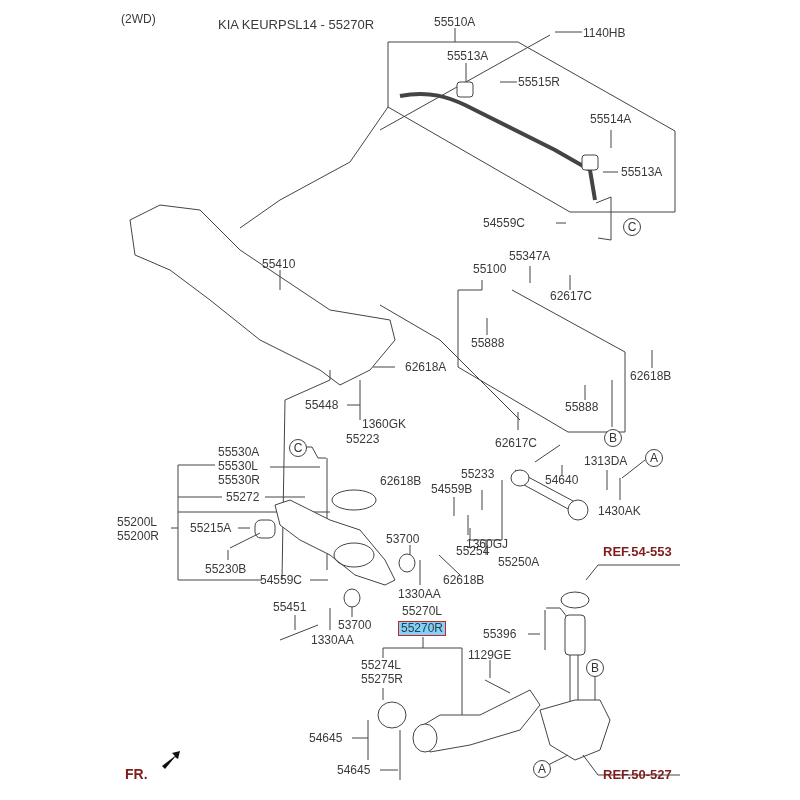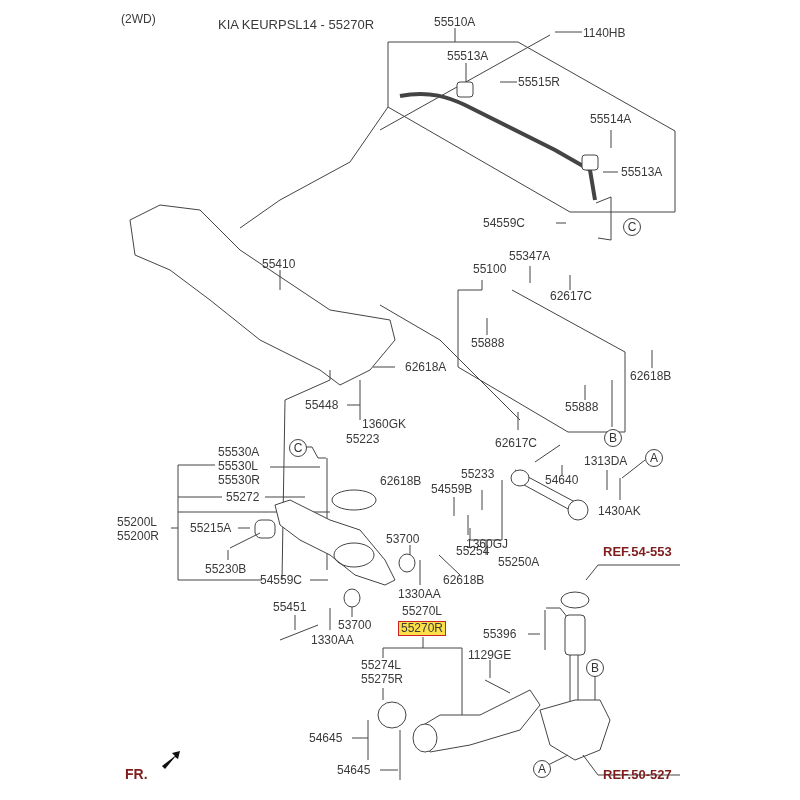--- a/index.html
+++ b/index.html
@@ -1,19 +1,19 @@
 <!DOCTYPE html>
 <html><head>
 <meta charset="utf-8">
 <style>
   html,body{margin:0;padding:0;background:#fff;}
   body{width:800px;height:800px;position:relative;overflow:hidden;font-family:"Liberation Sans",sans-serif;color:#333;}
   .lbl{position:absolute;font-size:12px;line-height:13px;white-space:nowrap;color:#3a3a3a;}
   .lbl.bold{font-weight:bold;font-size:13px;color:#7f1d1d;}
-  .hl{background:#fde047;border:1px solid #d02020;padding:0 2px;color:#3a3a3a;}
+  .hl{background:#7dd3fc;border:1px solid #d02020;padding:0 2px;color:#3a3a3a;}
   svg{position:absolute;left:0;top:0;}
   .circ{position:absolute;width:16px;height:16px;border:1px solid #444;border-radius:50%;font-size:12px;line-height:16px;text-align:center;background:#fff;}
 </style>
 </head>
 <body>
 
 <svg width="800" height="800">
   <g stroke="#444" stroke-width="1" fill="none">
 
     <polyline points="455,28 455,42 388,42 388,107 570,212 675,212 675,131 518,42 455,42"></polyline>

